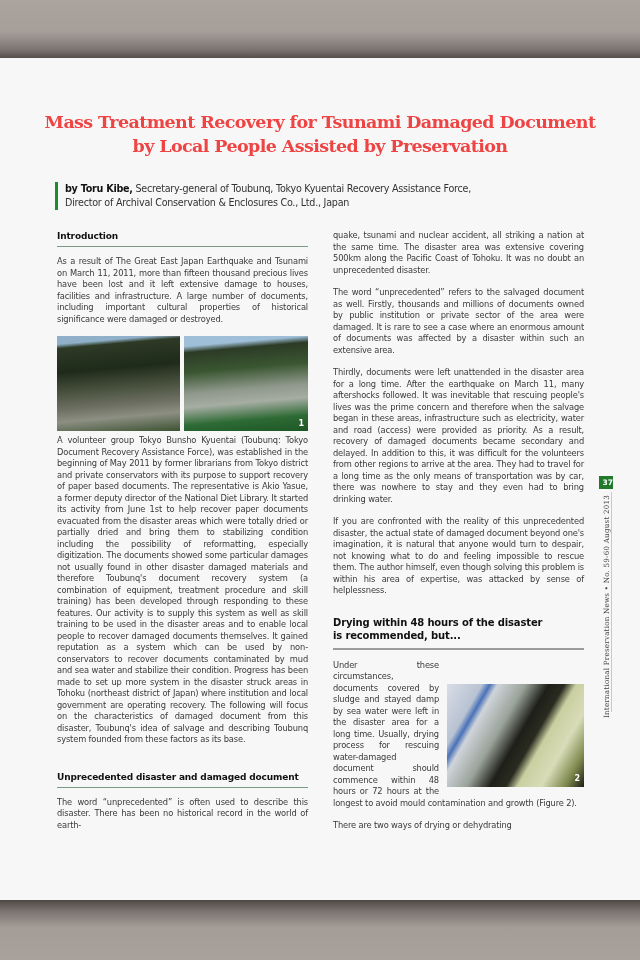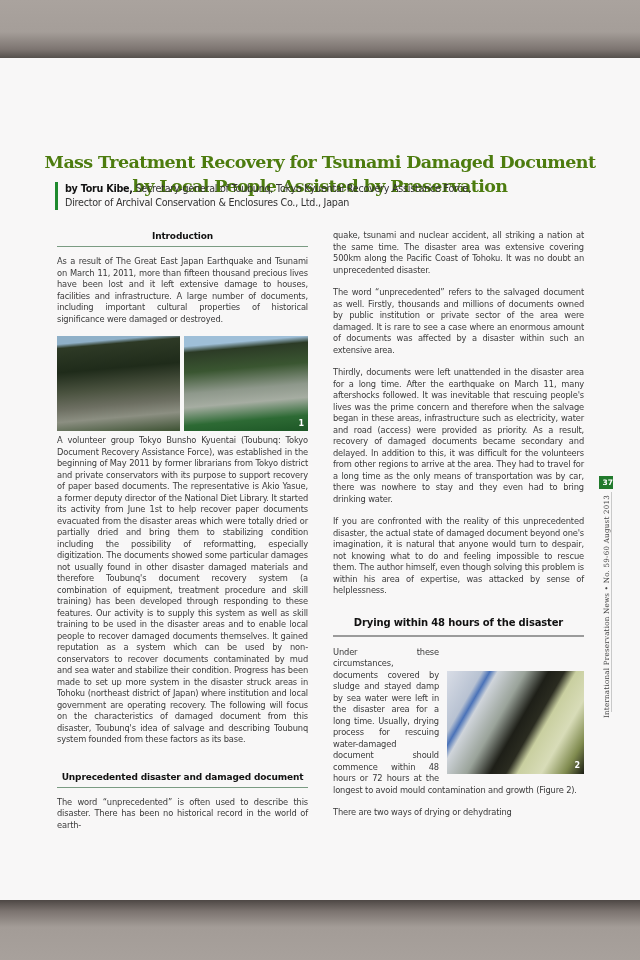--- a/index.html
+++ b/index.html
@@ -16,34 +16,34 @@
     position:absolute; left:0; top:900px; width:640px; height:60px;
     background:linear-gradient(to bottom, #4d4744 0%, #7a726e 18%, #a39c97 45%, #a8a19c 100%);
   }
   .page {
     position:absolute; left:0; top:58px; width:640px; height:842px;
     background:#f8f7f7;
   }
   .title {
     position:absolute; left:0; top:52px; width:640px; text-align:center;
     font-family:"DejaVu Serif", serif; font-weight:bold; font-size:17.5px;
-    line-height:24px; color:#4d7c0f; letter-spacing:-0.6px;margin-top:40px;
+    line-height:24px; color:#ef4444; letter-spacing:-0.6px;
   }
   .byline {
     position:absolute; left:55px; top:124px; width:440px;
     border-left:3px solid #1f8a2e; padding-left:7px;
     font-size:9.6px; line-height:14px; color:#333; letter-spacing:-0.25px;
   }
   .byline b { color:#111; }
   .col { position:absolute; width:251px; font-size:8.3px; line-height:11.5px; color:#3a3a3a; letter-spacing:-0.15px; }
   .col p { margin:0 0 11px 0; text-align:justify; }
   .colL { left:57px; top:172px; }
   .colR { left:333px; top:172px; width:251px; }
   .sec-head {
-    font-weight:bold; color:#111; font-size:9px; text-align:center;
+    font-weight:bold; color:#111; font-size:9px; text-align:left;
     border-bottom:1px solid #7a9b82; padding-bottom:4px; margin-bottom:9px; line-height:12px;
   }
   .sec-head.big { font-size:10px; line-height:13px; border-bottom:2px solid #9b9b9b; padding-bottom:6px; margin-bottom:10px;}
   .fig1 { position:relative; height:95px; margin-bottom:4px; }
   .fig1 .ph { position:absolute; top:0; height:95px; overflow:hidden; }
   .ph1 { left:0; width:123px;
     background:linear-gradient(175deg, #8fb0c8 0%, #8fb0c8 8%, #2e3a26 12%, #1f2b1a 35%, #4b5340 55%, #6d6f62 70%, #8c8f82 82%, #3d5233 100%);
   }
   .ph2 { left:127px; width:124px;
     background:linear-gradient(175deg, #9fbfd8 0%, #9fbfd8 10%, #2c3b26 16%, #3a5631 35%, #8e988b 55%, #a6ada2 68%, #2d6a34 85%, #1d5726 100%);
@@ -101,20 +101,21 @@
   </div>
 
   <div class="col colR">
     <p>quake, tsunami and nuclear accident, all striking a nation at the same time. The disaster area was extensive covering 500km along the Pacific Coast of Tohoku. It was no doubt an unprecedented disaster.</p>
     <p>The word “unprecedented” refers to the salvaged document as well. Firstly, thousands and millions of documents owned by public institution or private sector of the area were damaged. It is rare to see a case where an enormous amount of documents was affected by a disaster within such an extensive area.</p>
     <p>Thirdly, documents were left unattended in the disaster area for a long time. After the earthquake on March 11, many aftershocks followed. It was inevitable that rescuing people's lives was the prime concern and therefore when the salvage began in these areas, infrastructure such as electricity, water and road (access) were provided as priority. As a result, recovery of damaged documents became secondary and delayed. In addition to this, it was difficult for the volunteers from other regions to arrive at the area. They had to travel for a long time as the only means of transportation was by car, there was nowhere to stay and they even had to bring drinking water.</p>
     <p>If you are confronted with the reality of this unprecedented disaster, the actual state of damaged document beyond one's imagination, it is natural that anyone would turn to despair, not knowing what to do and feeling impossible to rescue them. The author himself, even though solving this problem is within his area of expertise, was attacked by sense of helplessness.</p>
     <div style="height:8px"></div>
     <div class="sec-head big">
       <div>Drying within 48 hours of the disaster</div>
+      <div>is recommended, but...</div>
     </div>
     <p>
       <span class="wrap-fig" style="display:block; margin-top:24px;">
         <span class="fig-num">2</span>
       </span>
       <span>Under these circumstances, documents covered by sludge and stayed damp by sea water were left in the disaster area for a long time. Usually, drying process for rescuing water-damaged document should commence within 48 hours or 72 hours at the longest to avoid mould contamination and growth (Figure 2).</span>
     </p>
     <p>There are two ways of drying or dehydrating</p>
   </div>
 

